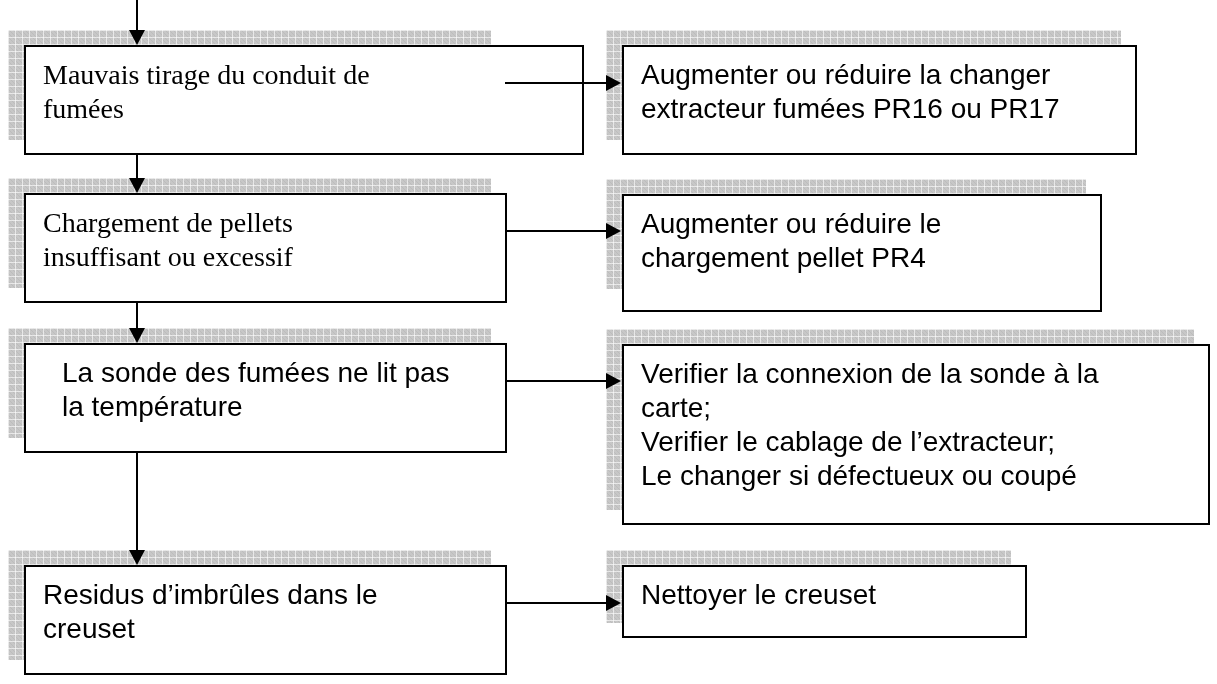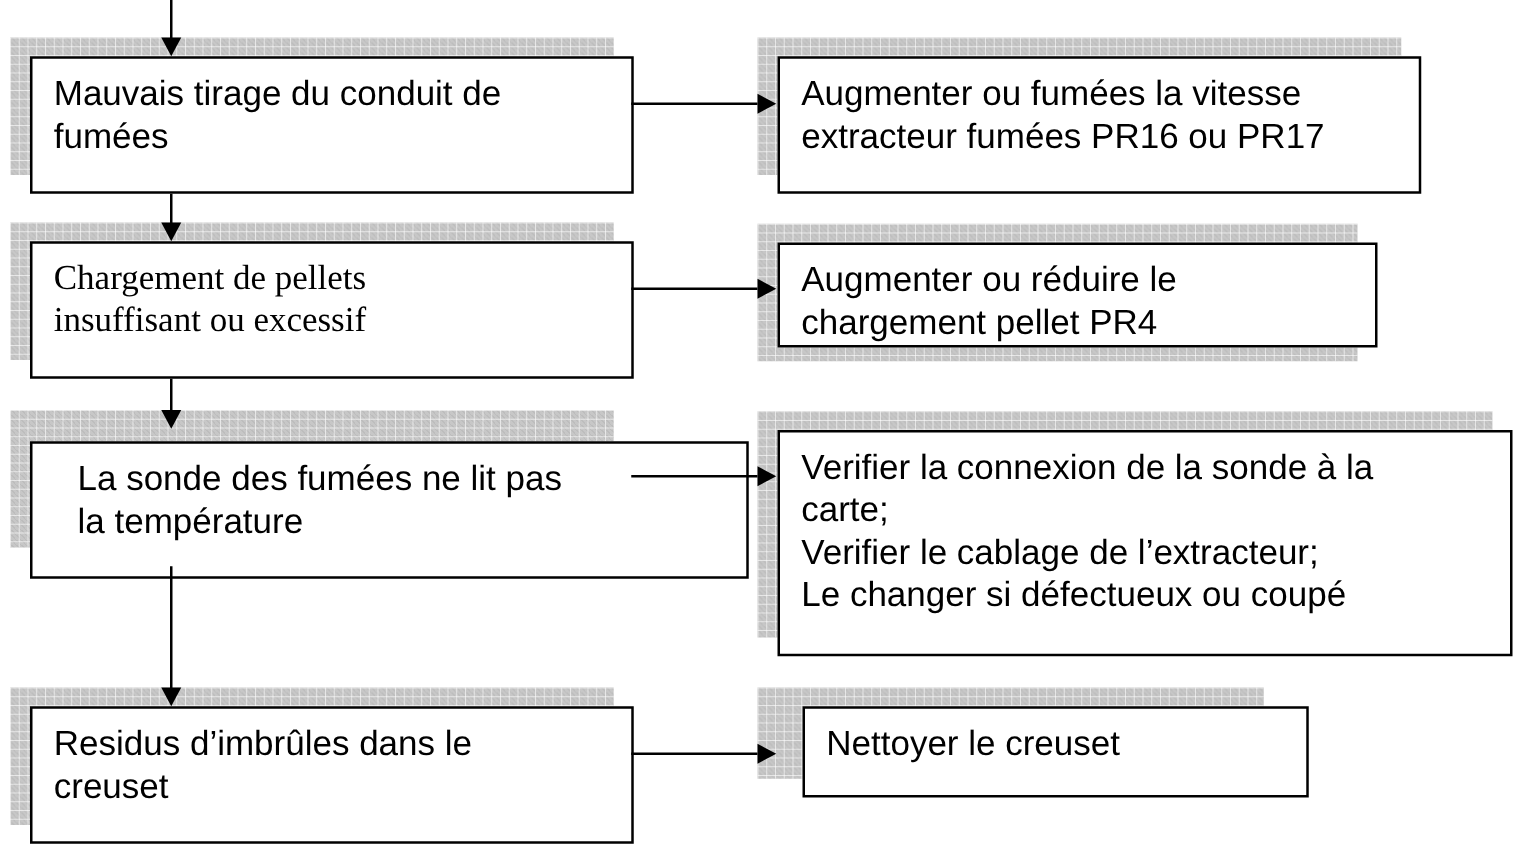--- a/index.html
+++ b/index.html
@@ -70,54 +70,54 @@
 
   <div class="shadow" style="left:8px;top:30px;width:483px;height:110px;"></div>
   <div class="shadow" style="left:606px;top:30px;width:515px;height:110px;"></div>
   <div class="shadow" style="left:8px;top:178px;width:483px;height:110px;"></div>
   <div class="shadow" style="left:606px;top:179px;width:480px;height:110px;"></div>
   <div class="shadow" style="left:8px;top:328px;width:483px;height:110px;"></div>
   <div class="shadow" style="left:606px;top:329px;width:588px;height:181px;"></div>
   <div class="shadow" style="left:8px;top:550px;width:483px;height:110px;"></div>
   <div class="shadow" style="left:606px;top:550px;width:405px;height:73px;"></div>
 
-  <div class="box" style="left:24px;top:45px;width:483px;height:110px;">
+  <div class="box" style="left:24px;top:45px;width:560px;height:110px;font-family:Liberation Serif, serif;">
     <div class="box-text">Mauvais tirage du conduit de
 fumées</div>
   </div>
   <div class="box" style="left:622px;top:45px;width:515px;height:110px;">
-    <div class="box-text">Augmenter ou fumées la vitesse
+    <div class="box-text">Augmenter ou réduire la changer
 extracteur fumées PR16 ou PR17</div>
   </div>
 
   <div class="box" style="left:24px;top:193px;width:483px;height:110px;font-family:Liberation Serif, serif;">
     <div class="box-text">Chargement de pellets
 insuffisant ou excessif</div>
   </div>
-  <div class="box" style="left:622px;top:194px;width:480px;height:84px;">
+  <div class="box" style="left:622px;top:194px;width:480px;height:118px;">
     <div class="box-text">Augmenter ou réduire le
 chargement pellet PR4</div>
   </div>
 
-  <div class="box" style="left:24px;top:353px;width:575px;height:110px;padding-left:36px;">
+  <div class="box" style="left:24px;top:343px;width:483px;height:110px;padding-left:36px;">
     <div class="box-text">La sonde des fumées ne lit pas
 la température</div>
   </div>
   <div class="box" style="left:24px;top:565px;width:483px;height:110px;">
     <div class="box-text">Residus d’imbrûles dans le
 creuset</div>
   </div>
 
   <div class="box" style="left:622px;top:344px;width:588px;height:181px;">
     <div class="box-text">Verifier la connexion de la sonde à la
 carte;
 Verifier le cablage de l’extracteur;
 Le changer si défectueux ou coupé</div>
   </div>
-  <div class="box" style="left:622px;top:565px;width:405px;height:73px;margin-left:20px;">
+  <div class="box" style="left:622px;top:565px;width:405px;height:73px;">
     <div class="box-text">Nettoyer le creuset</div>
   </div>
 
   <div class="vline" style="left:136px;top:0px;height:31px;"></div>
   <div class="arrow-down" style="left:129px;top:30px;"></div>
 
   <div class="vline" style="left:136px;top:155px;height:24px;"></div>
   <div class="arrow-down" style="left:129px;top:178px;"></div>
 
   <div class="vline" style="left:136px;top:303px;height:26px;"></div>

